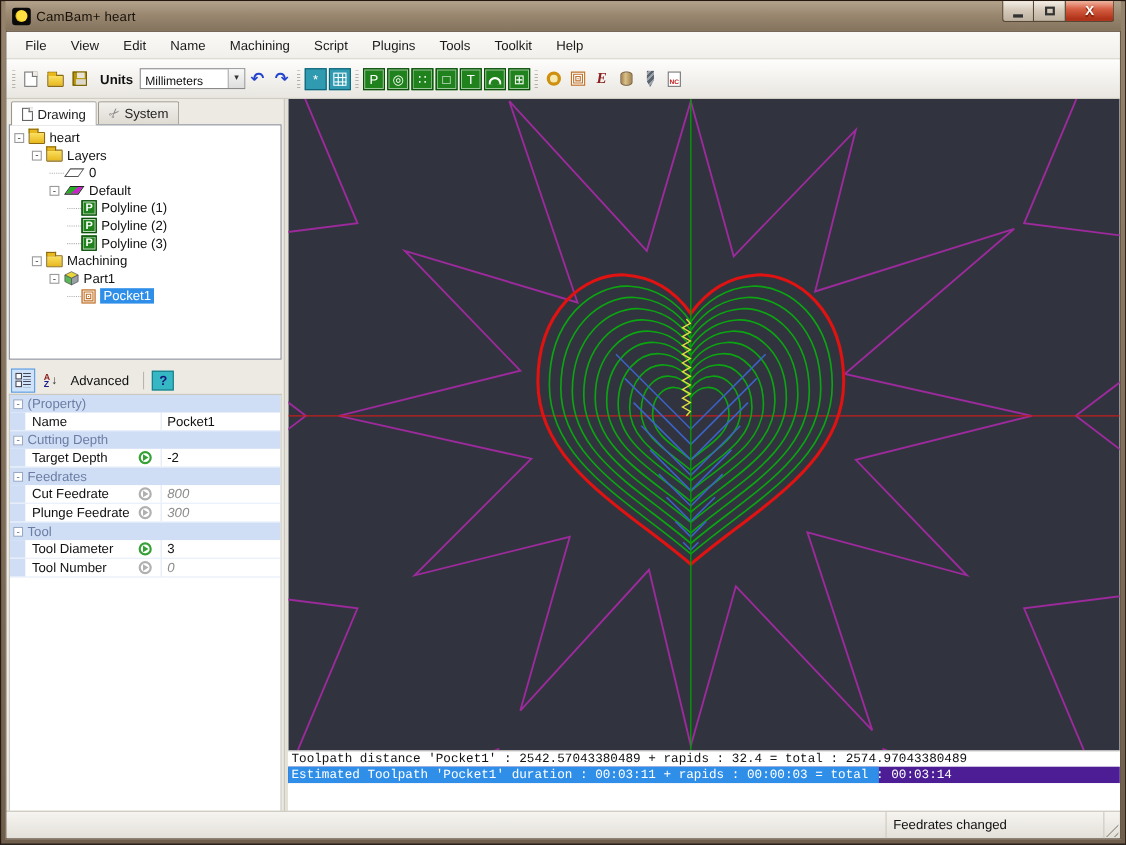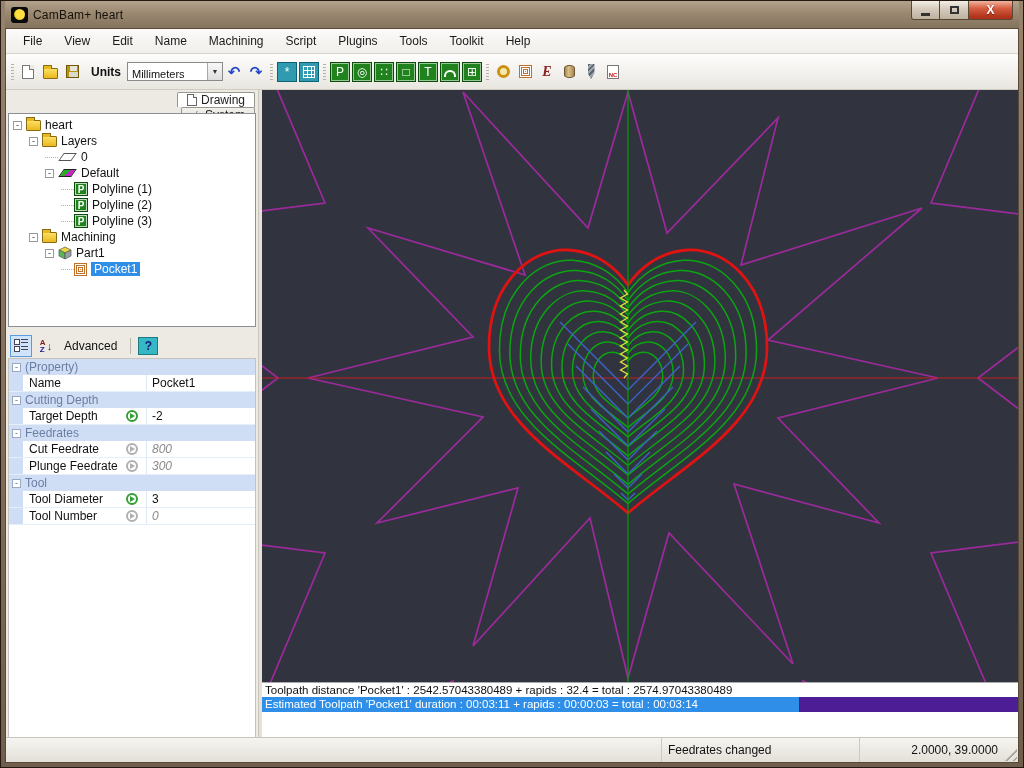--- a/index.html
+++ b/index.html
@@ -77,24 +77,24 @@
   border-radius:5px/3px; }
 .drillbit { width:7px; height:15px; background:repeating-linear-gradient(-45deg,#9aa2ac 0 2px,#5c646e 2px 4px);
   clip-path:polygon(0 0,100% 0,100% 60%,50% 100%,0 60%); }
 .icon-nc { width:12px; height:14px; background:#fff; border:1px solid #777; color:#c01818;
   font-size:6px; font-weight:bold; display:flex; align-items:flex-end; justify-content:center; }
 
 
 .content { flex:1; display:flex; min-height:0; }
 .left-panel { width:252px; padding:2px 2px 0 2px; display:flex; flex-direction:column; background:#eceae3; }
 .splitter { width:4px; background:#e4e1d9; border-left:1px solid #c9c5bc; cursor:col-resize; }
-.right-panel { width:756px; display:flex; flex-direction:column; background:#fff; }
-
-
-.tabs { height:22px; display:flex; align-items:flex-end; padding-left:2px;flex-direction:column; }
+.right-panel { width:756px; display:flex; flex-direction:column; background:#fff;font-family:Liberation Mono, monospace; }
+
+
+.tabs { height:22px; display:flex; padding-left:2px; }
 .tab { height:21px; display:flex; align-items:center; gap:4px; padding:0 9px; border:1px solid #9a978e;
   border-bottom:none; border-radius:2px 2px 0 0; background:linear-gradient(#f2f0ec,#dedbd2);
   margin-right:1px; color:#222; cursor:default; }
 .tab.active { background:#fff; height:22px; position:relative; z-index:2; }
 .tab-icon-page { width:10px; height:12px; background:#fff; border:1px solid #666; position:relative; }
 .tab-icon-page::after{ content:""; position:absolute; right:-1px; top:-1px; width:3px; height:3px;
   background:#f2f0ec; border-left:1px solid #666; border-bottom:1px solid #666; }
 .wrench { color:#8a8a8a; font-size:12px; font-weight:bold; transform:rotate(-45deg); }
 
 
@@ -518,18 +518,17 @@
         <div class="msg2-row">
           <span class="msg2">Estimated Toolpath 'Pocket1' duration : 00:03:11 + rapids : 00:00:03 = total : 00:03:14</span>
         </div>
         <div class="right-filler"></div>
       </div>
     </div>
 
     <div class="statusbar">
       <div class="sb-sec sb-left"></div>
       <div class="sb-sec sb-msg">Feedrates changed</div>
-      <div class="sb-sec sb-coords">2.0000, 39.0000</div>
       <div class="sb-grip"></div>
     </div>
 
   </div>
 </div>
 
 </body></html>

